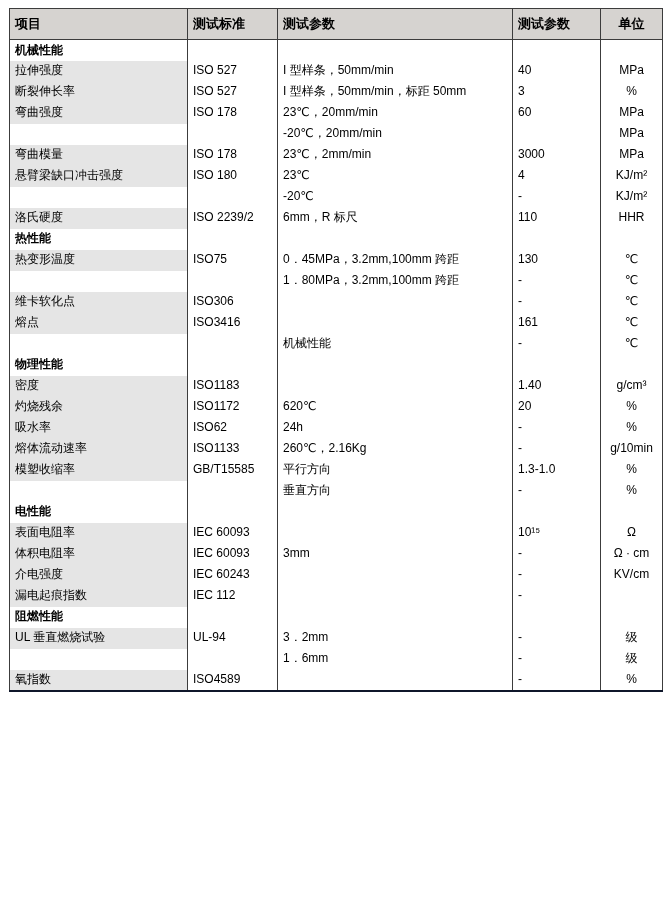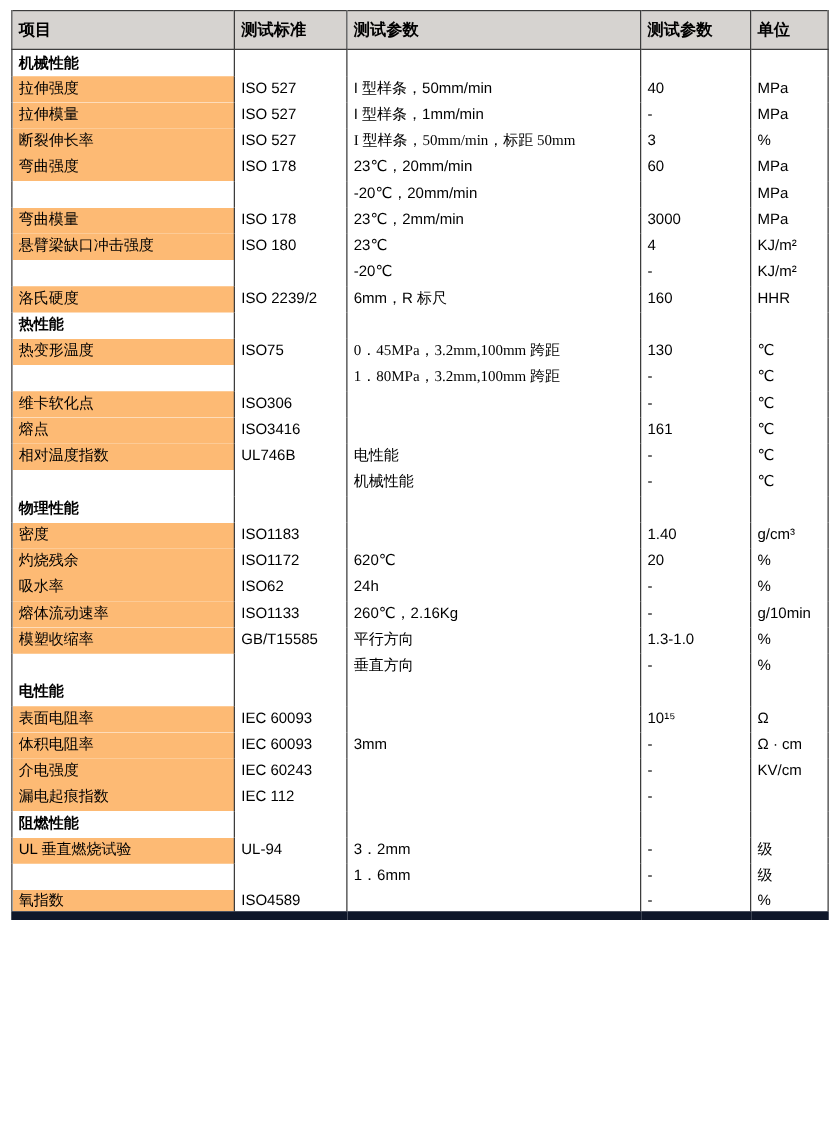--- a/index.html
+++ b/index.html
@@ -49,40 +49,40 @@
   }
   table.spec tr.header td {
     font-weight: bold;
     font-size: 13px;
     height: 31px;
     border-bottom: 1px solid #3c3c3c;
     background: #d6d3d0;
   }
   
   td.item {
-    background: #fdba74;
+    background: #e5e5e5;
   }
   td.item.blank {
     background: #ffffff;
   }
   td.section {
     font-weight: bold;
     font-size: 14px;
     background: #ffffff;
     height: 30px;
   }
   td.std, td.param, td.typ, td.unit {
     background: #ffffff;
   }
   td.std { font-size: 12px; }
   td.param { font-size: 11px; }
   td.typ { font-size: 12px; }
-  td.unit { font-size: 12px; }
-  td.small { font-size: 10.5px; font-family: Liberation Serif, serif; }
-  tr.last td { border-bottom: 7px solid #0f172a; }
+  td.unit { font-size: 12px; text-align: center; }
+  td.small { font-size: 10.5px; }
+  tr.last td { border-bottom: 2px solid #0f172a; }
 </style>
 </head>
 <body>
 
 <div class="sheet">
   <table class="spec">
     <colgroup>
       <col class="c-item">
         <col class="c-std">
         <col class="c-param">
@@ -105,27 +105,20 @@
           <td class="unit section"></td>
         </tr>
         <tr>
           <td class="item">拉伸强度</td>
           <td class="std">ISO 527</td>
           <td class="param">I 型样条，50mm/min</td>
           <td class="typ">40</td>
           <td class="unit">MPa</td>
         </tr>
         <tr>
-          <td class="item">拉伸模量</td>
-          <td class="std">ISO 527</td>
-          <td class="param">I 型样条，1mm/min</td>
-          <td class="typ">-</td>
-          <td class="unit">MPa</td>
-        </tr>
-        <tr>
           <td class="item">断裂伸长率</td>
           <td class="std">ISO 527</td>
           <td class="param small">I 型样条，50mm/min，标距 50mm</td>
           <td class="typ">3</td>
           <td class="unit">%</td>
         </tr>
         <tr>
           <td class="item">弯曲强度</td>
           <td class="std">ISO 178</td>
           <td class="param">23℃，20mm/min</td>
@@ -157,21 +150,21 @@
           <td class="item blank"></td>
           <td class="std"></td>
           <td class="param">-20℃</td>
           <td class="typ">-</td>
           <td class="unit">KJ/m²</td>
         </tr>
         <tr>
           <td class="item">洛氏硬度</td>
           <td class="std">ISO 2239/2</td>
           <td class="param">6mm，R 标尺</td>
-          <td class="typ">160</td>
+          <td class="typ">110</td>
           <td class="unit">HHR</td>
         </tr>
         <tr>
           <td class="section">热性能</td>
           <td class="std section"></td>
           <td class="param section"></td>
           <td class="typ section"></td>
           <td class="unit section"></td>
         </tr>
         <tr>
@@ -193,27 +186,20 @@
           <td class="std">ISO306</td>
           <td class="param"></td>
           <td class="typ">-</td>
           <td class="unit">℃</td>
         </tr>
         <tr>
           <td class="item">熔点</td>
           <td class="std">ISO3416</td>
           <td class="param"></td>
           <td class="typ">161</td>
-          <td class="unit">℃</td>
-        </tr>
-        <tr>
-          <td class="item">相对温度指数</td>
-          <td class="std">UL746B</td>
-          <td class="param">电性能</td>
-          <td class="typ">-</td>
           <td class="unit">℃</td>
         </tr>
         <tr>
           <td class="item blank"></td>
           <td class="std"></td>
           <td class="param">机械性能</td>
           <td class="typ">-</td>
           <td class="unit">℃</td>
         </tr>
         <tr>

